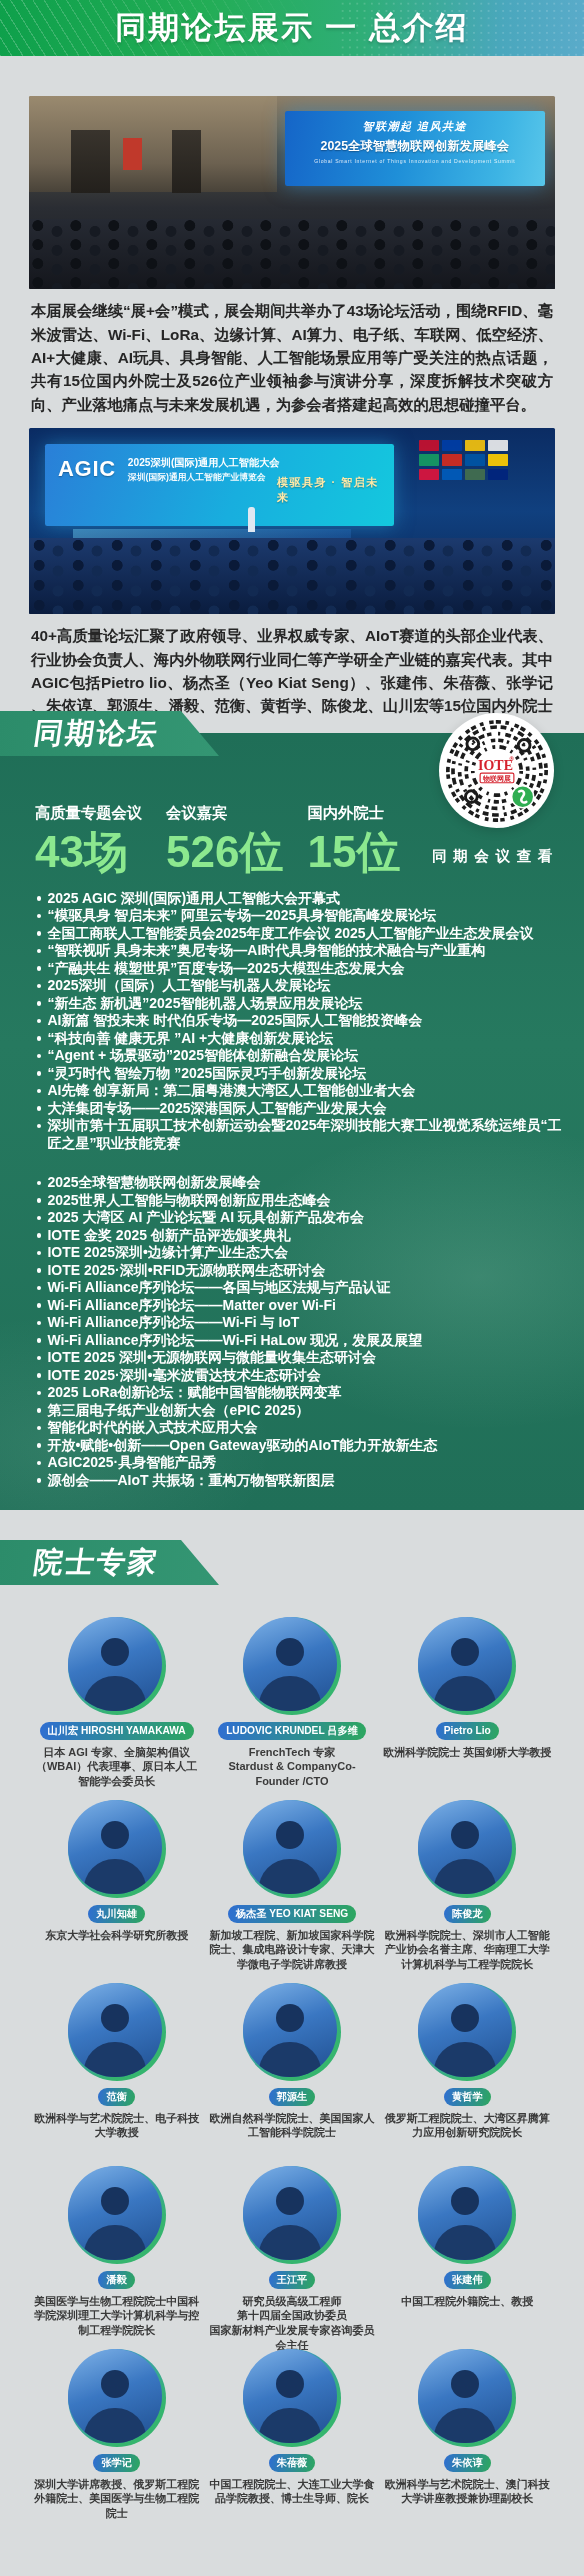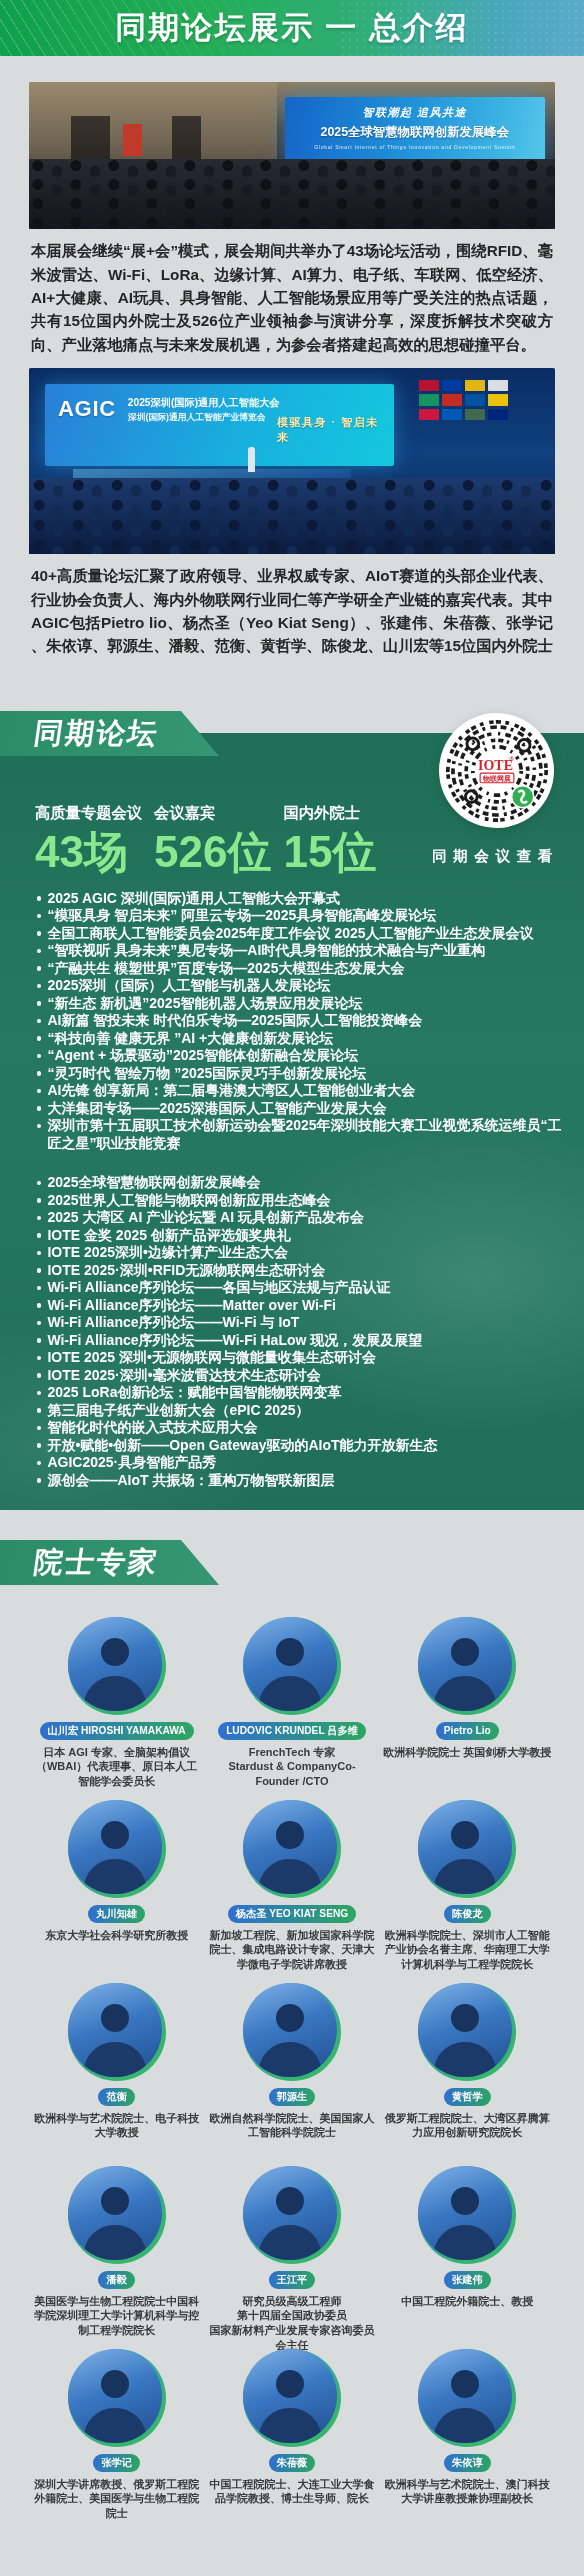--- a/index.html
+++ b/index.html
@@ -15,21 +15,21 @@
         mask-image:linear-gradient(90deg,#000 0%,transparent 55%);}
   .hero-dots{position:absolute;right:0;top:0;bottom:0;width:42%;opacity:.45;
         background-image:radial-gradient(rgba(255,255,255,.35) 0.7px,transparent 1.2px);
         background-size:7.3px 7.3px;}
   .hero-title{position:relative;color:#fff;font-size:31px;font-weight:800;text-align:center;
         line-height:56px;letter-spacing:2.2px;text-shadow:0 1.5px 2.9px rgba(0,0,0,.18);}
 
   
   .intro{height:677px;overflow:hidden;}
   .photo{position:relative;margin:0 29px;width:526px;border-radius:1.5px;overflow:hidden;}
-  .photo1{height:147px;margin-top:26px;
+  .photo1{height:193px;margin-top:40px;
         background:linear-gradient(180deg,#8e7f68 0%,#71654f 16%,#4d4a42 30%,#2a2d33 58%,#191b20 100%);}
   .p1-wall{position:absolute;left:0;top:0;width:248px;height:96px;
         background:linear-gradient(180deg,#9a8a6f,#6c6150 70%,#494339);}
   .p1-door{position:absolute;top:34px;width:39px;height:63px;background:linear-gradient(#39342d,#23201c);}
   .p1-door.d1{left:42px;} .p1-door.d2{left:143px;width:29px;}
   .p1-poster{position:absolute;left:94px;top:42px;width:19px;height:32px;background:#c0392b;}
   .p1-screen{position:absolute;right:10.2px;top:14.6px;width:260px;height:75px;border-radius:2.2px;
         background:linear-gradient(100deg,#1565c8,#1f8fd8 45%,#3db4e4 82%,#58c6ea);
         box-shadow:0 0 20.5px rgba(47,150,220,.55);color:#fff;text-align:center;padding-top:8.8px;box-sizing:border-box;}
   .p1-tagline{font-style:italic;font-size:11px;font-weight:700;letter-spacing:1.5px;}
@@ -73,21 +73,21 @@
   .ribbon span{color:#fff;font-size:29px;font-weight:800;letter-spacing:2.2px;padding-left:34px;
         transform:skewX(-8deg);display:inline-block;}
 
   
   .forums{position:relative;height:777px;box-sizing:border-box;padding-top:70px;
         background-color:#21735c;
         background-image:radial-gradient(365px 219px at 82% 70%,rgba(190,235,215,.16),transparent 70%),
                          radial-gradient(307px 190px at 10% 92%,rgba(190,235,215,.10),transparent 70%),
                          linear-gradient(180deg,#1f6e57,#26795f 40%,#206f58);}
   .forums .ribbon{top:-22px;}
-  .stats{display:flex;margin-left:35px;gap:12px;}
+  .stats{display:flex;margin-left:35px;gap:24px;}
   .stat-label{color:#fff;font-size:15.3px;font-weight:700;white-space:nowrap;}
   .stat-value{color:#8ce88f;font-size:44px;font-weight:800;margin-top:5.8px;line-height:1;}
   .qr-wrap{position:absolute;top:-20px;right:29px;width:117px;text-align:center;}
   .qr-circle{width:115px;height:115px;border-radius:50%;background:#fff;margin:0 auto;
         box-shadow:0 2.9px 10.2px rgba(0,0,0,.15);display:flex;align-items:center;justify-content:center;}
   .qr-caption{margin:19px 0 0 -30px;width:175px;color:#fff;font-size:14.6px;font-weight:700;
         letter-spacing:6.6px;white-space:nowrap;}
   .forum-list{list-style:none;margin:16px 0 0 0;padding:0 22px 0 35px;color:#fff;}
   .forum-list li{position:relative;padding-left:12.4px;font-size:14px;font-weight:700;line-height:17.5px;}
   .forum-list li::before{content:"";position:absolute;left:1.5px;top:6.6px;width:4.4px;height:4.4px;

